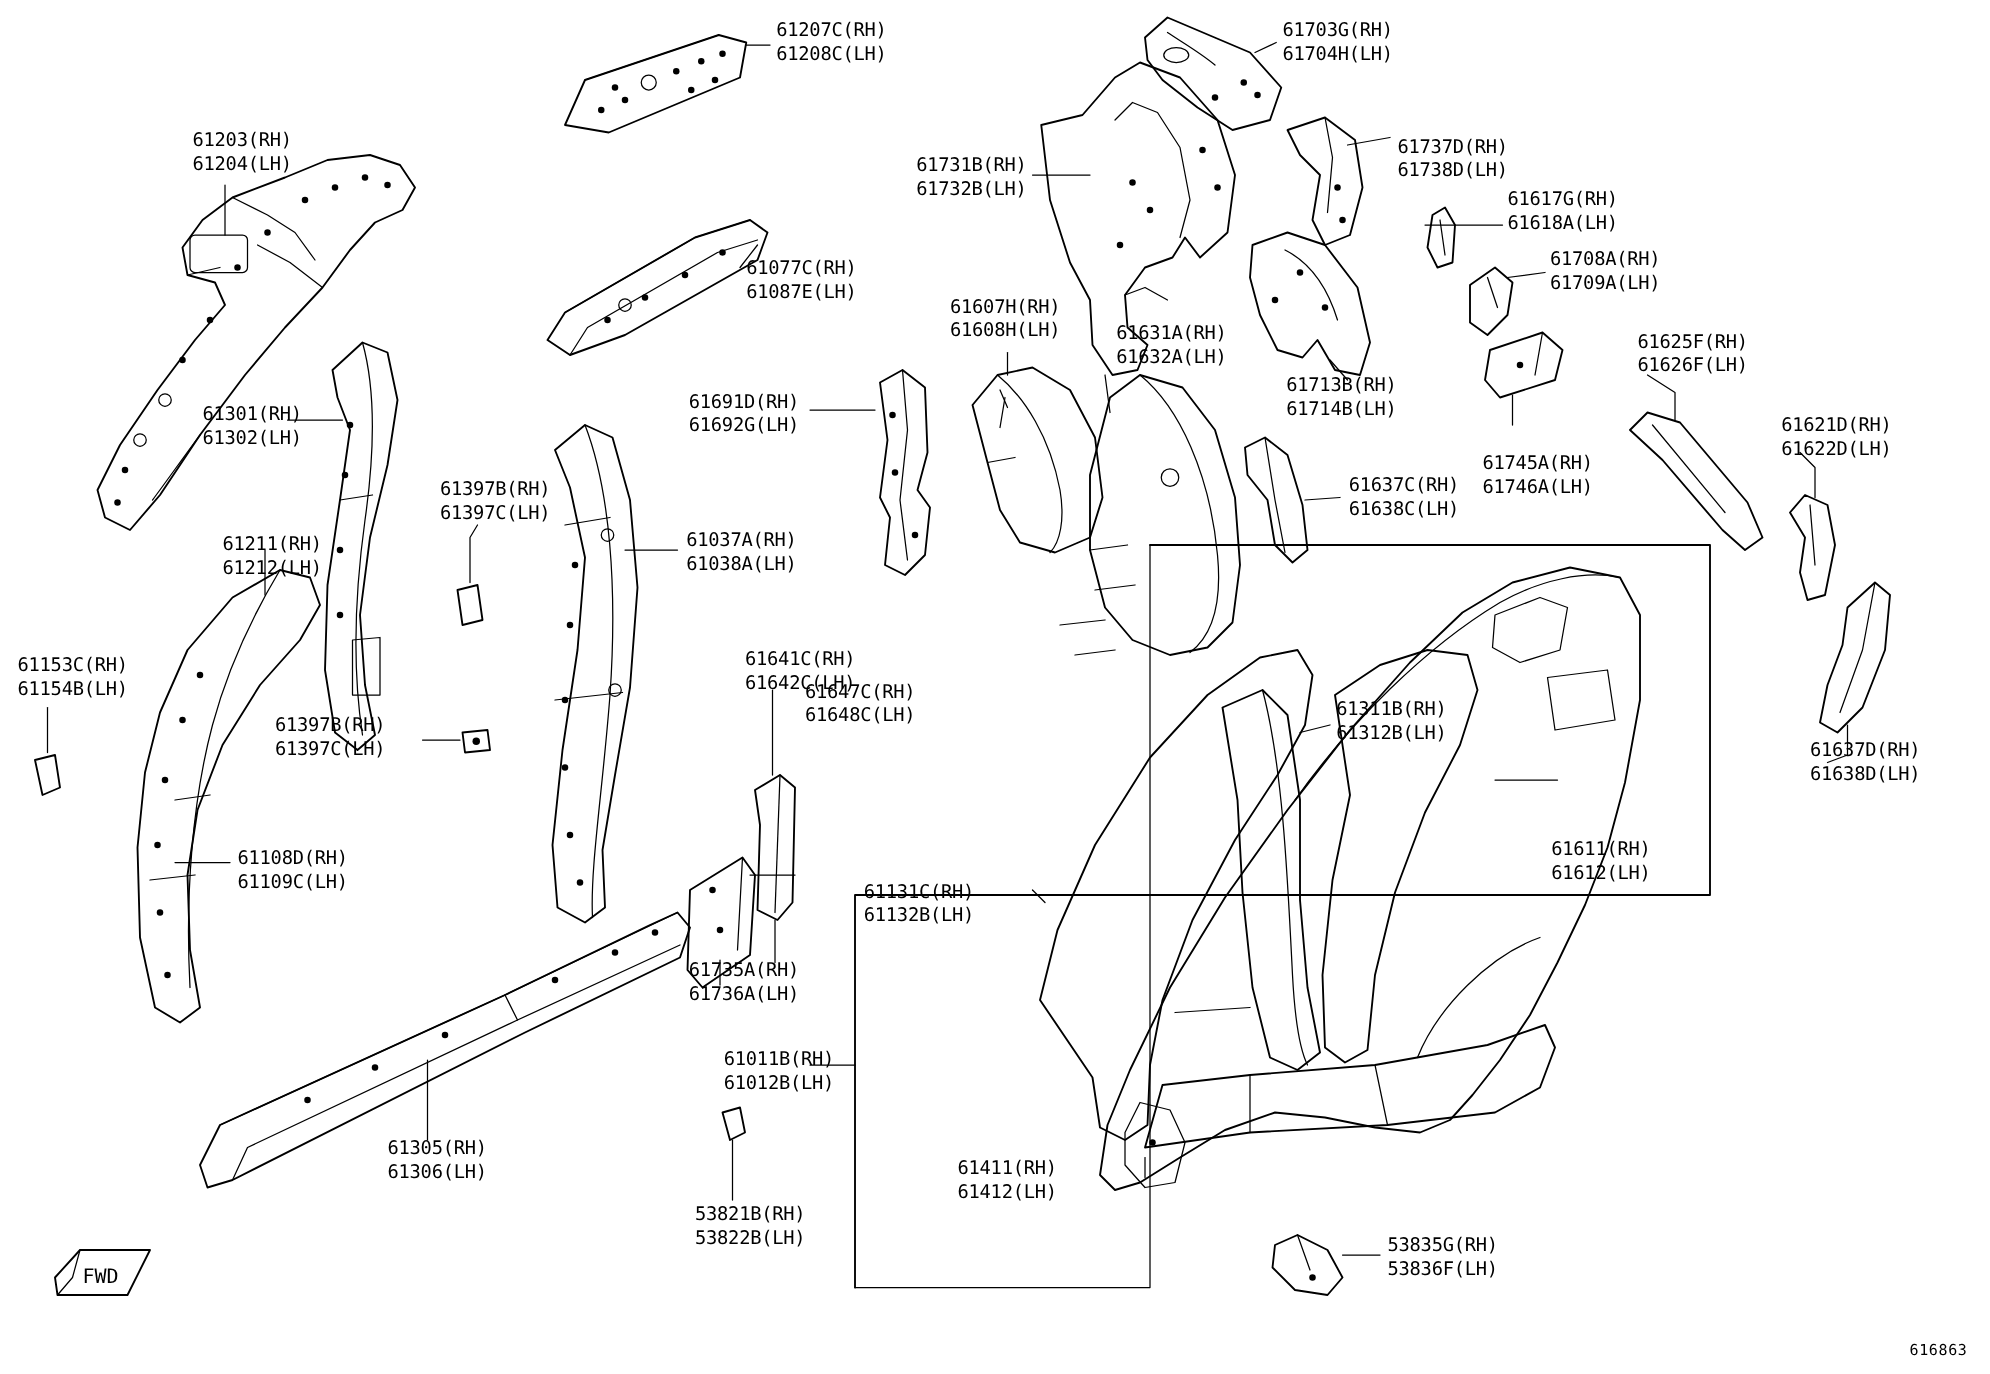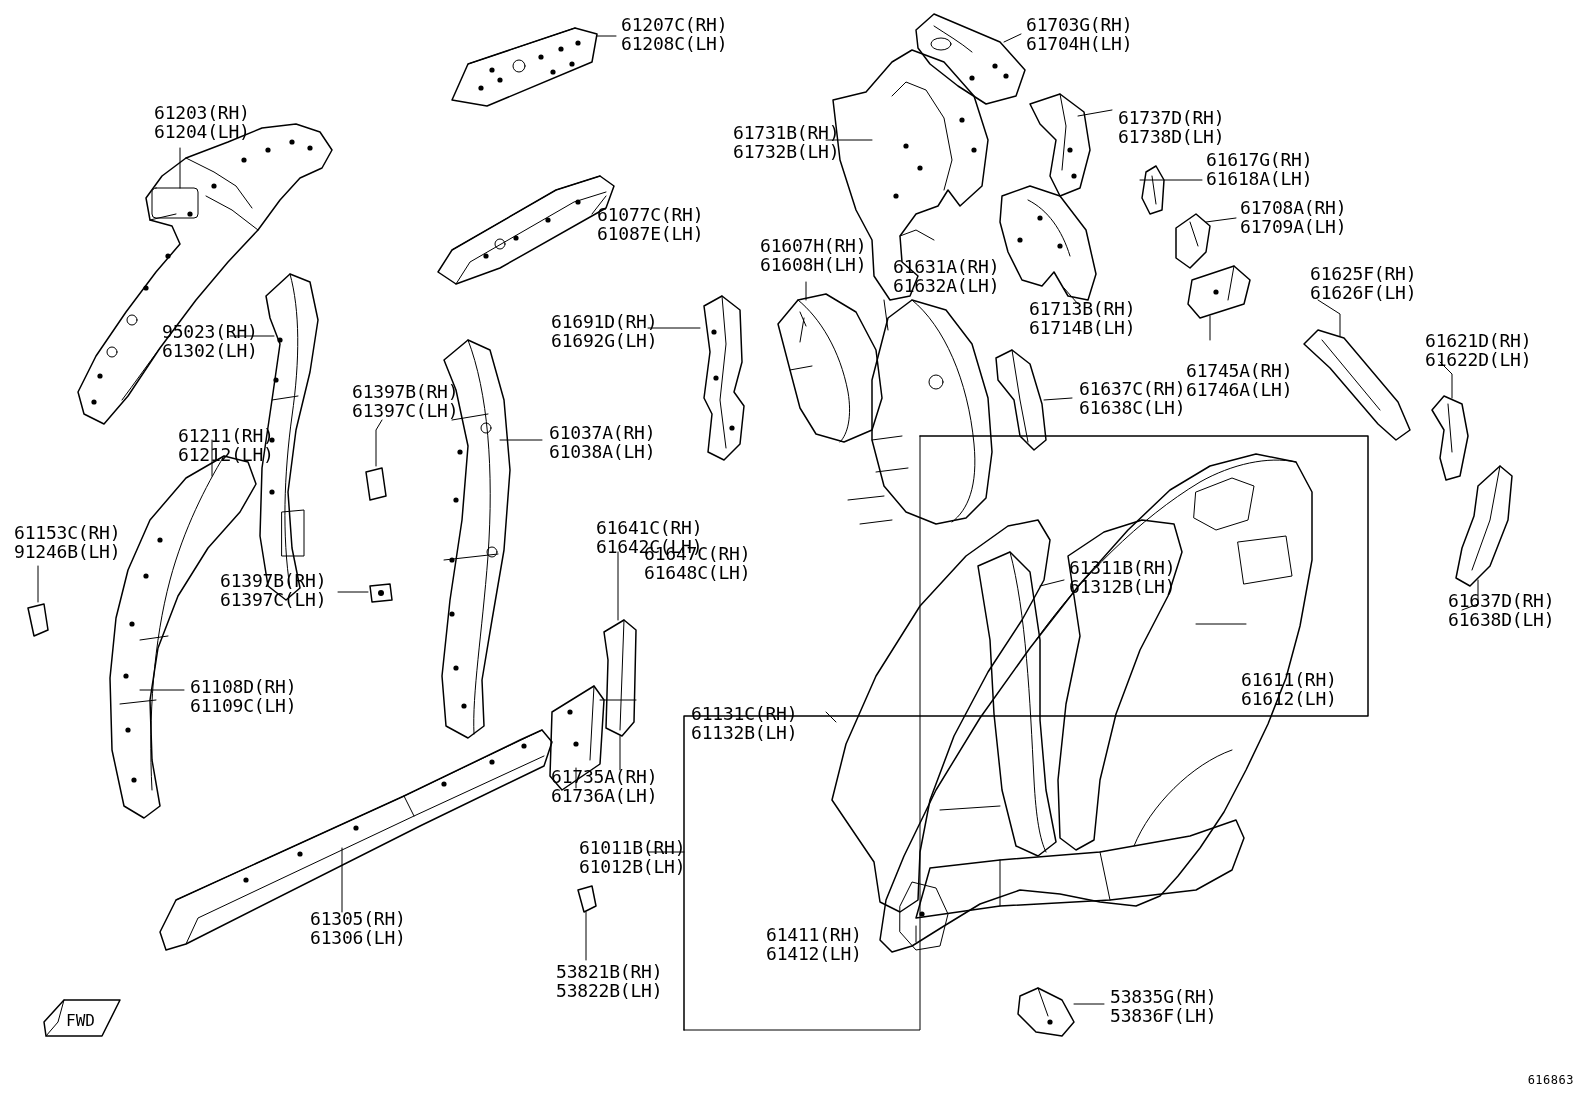--- a/index.html
+++ b/index.html
@@ -1,19 +1,19 @@
 <!DOCTYPE html>
 <html><head>
 <meta charset="utf-8">
 <style>
   html,body{margin:0;padding:0;background:#ffffff;}
   body{width:1592px;height:1099px;position:relative;overflow:hidden;
        font-family:"DejaVu Sans Mono","Liberation Mono",monospace;color:#000;}
   #stage{position:absolute;left:0;top:0;width:1592px;height:1099px;}
-  .lbl{position:absolute;font-size:18px;line-height:19px;white-space:pre;letter-spacing:-0.2px;}
+  .lbl{position:absolute;font-size:15px;line-height:19px;white-space:pre;letter-spacing:-0.2px;}
   svg.art{position:absolute;left:0;top:0;width:1592px;height:1099px;pointer-events:none;}
   .art path,.art polyline,.art polygon,.art line,.art circle,.art ellipse,.art rect{
      fill:none;stroke:#000;stroke-width:1.5;stroke-linejoin:round;stroke-linecap:round;}
   .art .thin{stroke-width:1;}
   .art .lead{stroke-width:1;}
   .art .dot{fill:#000;stroke:none;}
   .art .hole{fill:none;stroke:#000;stroke-width:1;}
   #figno{position:absolute;right:18px;bottom:12px;font-size:12px;letter-spacing:0.5px;}
 </style>
 </head>
@@ -353,40 +353,40 @@
   <div class="lbl" style="left:597px;top:205px;">61077C(RH)
 61087E(LH)</div>
   <div class="lbl" style="left:1240px;top:198px;">61708A(RH)
 61709A(LH)</div>
   <div class="lbl" style="left:760px;top:236px;">61607H(RH)
 61608H(LH)</div>
   <div class="lbl" style="left:893px;top:257px;">61631A(RH)
 61632A(LH)</div>
   <div class="lbl" style="left:1310px;top:264px;">61625F(RH)
 61626F(LH)</div>
-  <div class="lbl" style="left:162px;top:322px;">95023(RH)
+  <div class="lbl" style="left:162px;top:322px;">61301(RH)
 61302(LH)</div>
   <div class="lbl" style="left:551px;top:312px;">61691D(RH)
 61692G(LH)</div>
   <div class="lbl" style="left:1029px;top:299px;">61713B(RH)
 61714B(LH)</div>
   <div class="lbl" style="left:1186px;top:337px;margin-top:24px;">61745A(RH)
 61746A(LH)</div>
   <div class="lbl" style="left:1425px;top:331px;">61621D(RH)
 61622D(LH)</div>
   <div class="lbl" style="left:352px;top:382px;">61397B(RH)
 61397C(LH)</div>
   <div class="lbl" style="left:178px;top:398px;margin-top:28px;">61211(RH)
 61212(LH)</div>
   <div class="lbl" style="left:549px;top:423px;">61037A(RH)
 61038A(LH)</div>
   <div class="lbl" style="left:1079px;top:379px;">61637C(RH)
 61638C(LH)</div>
   <div class="lbl" style="left:14px;top:523px;">61153C(RH)
-91246B(LH)</div>
+61154B(LH)</div>
   <div class="lbl" style="left:596px;top:518px;">61641C(RH)
 61642C(LH)</div>
   <div class="lbl" style="left:1069px;top:558px;">61311B(RH)
 61312B(LH)</div>
   <div class="lbl" style="left:220px;top:571px;">61397B(RH)
 61397C(LH)</div>
   <div class="lbl" style="left:644px;top:544px;text-align:center;">61647C(RH)
 61648C(LH)</div>
   <div class="lbl" style="left:1448px;top:591px;">61637D(RH)
 61638D(LH)</div>

